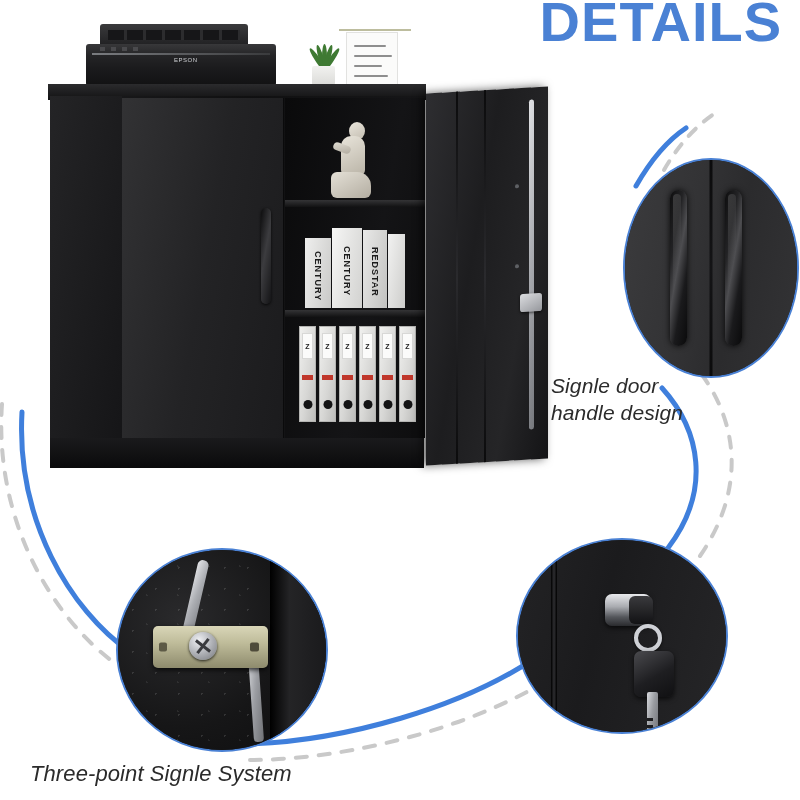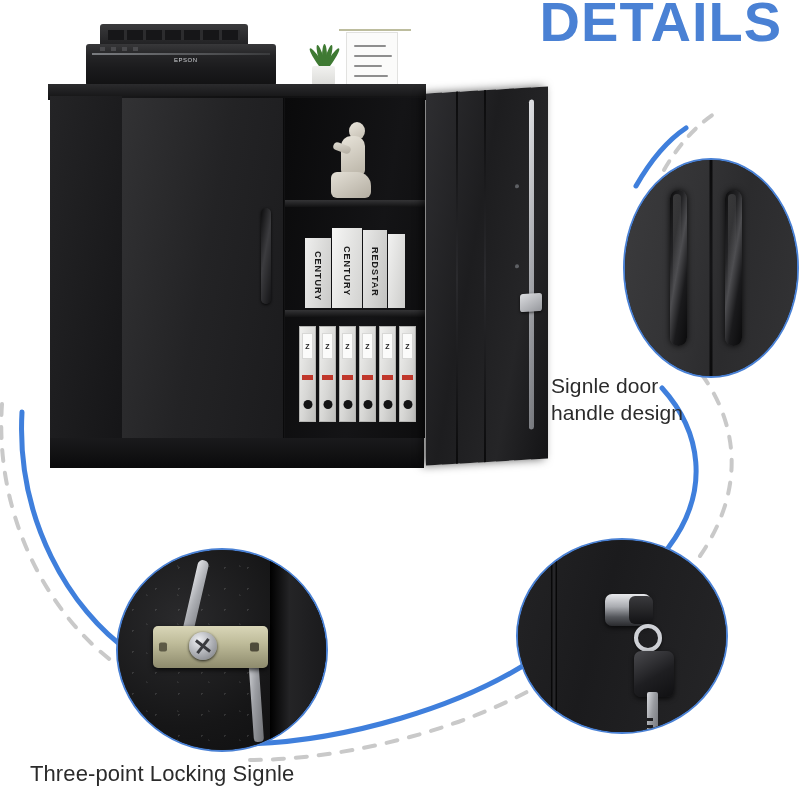--- a/index.html
+++ b/index.html
@@ -28,20 +28,21 @@
   .connectors { position:absolute; inset:0; width:800px; height:800px; pointer-events:none; }
 
   
   .caption {
     position:absolute;
     color:#2b2b2b;
     font-size:21px;
     line-height:1.28;
     white-space:pre-line;
     letter-spacing:.1px;
+    font-style:italic;
   }
   .cap-handle { left:551px; top:373px; }
   .cap-lock   { left:506px; top:737px; font-size:22px; }
   .cap-three  { left:30px;  top:760px; font-size:22px; }
 
   
   .bubble {
     position:absolute;
     border-radius:50%;
     overflow:hidden;
@@ -503,15 +504,15 @@
     <div class="bub-inner">
       <div class="tb-bg"></div>
       <div class="tb-speck"></div>
       <div class="tb-panel"></div>
       <div class="tb-rod-top"></div>
       <div class="tb-rod-bot"></div>
       <div class="tb-cam"></div>
       <div class="tb-screw"></div>
     </div>
   </div>
-  <div class="caption cap-three">Three-point Locking Signle</div>
+  <div class="caption cap-three">Three-point Signle System</div>
 
 </div>
 
 </body></html>

